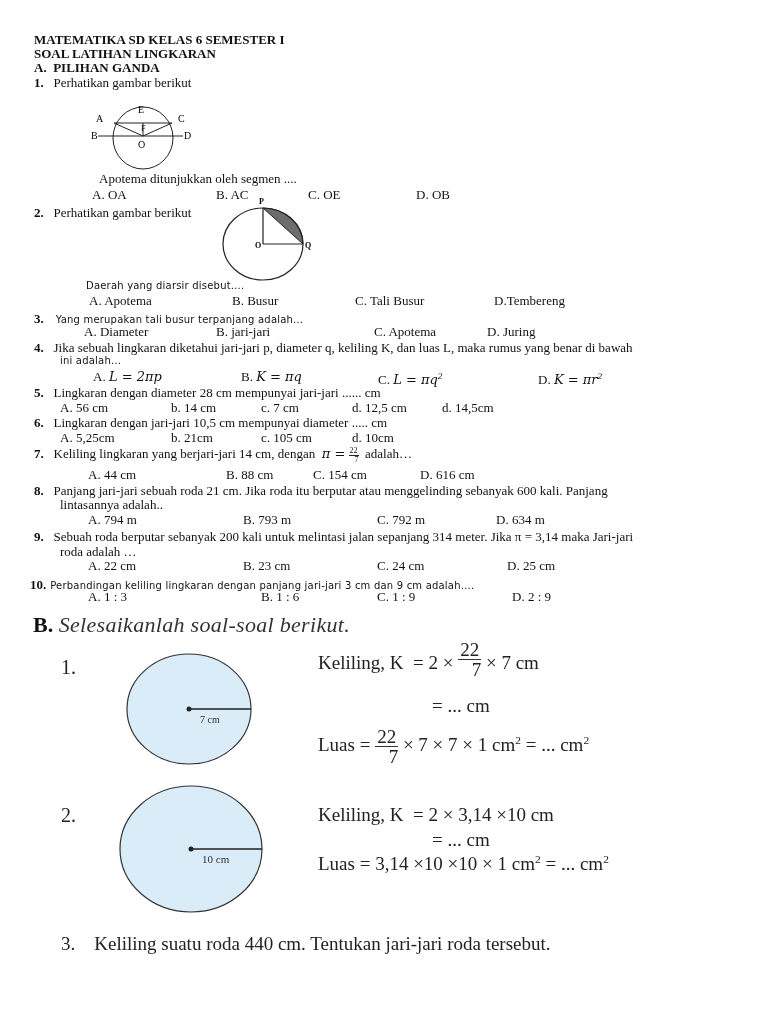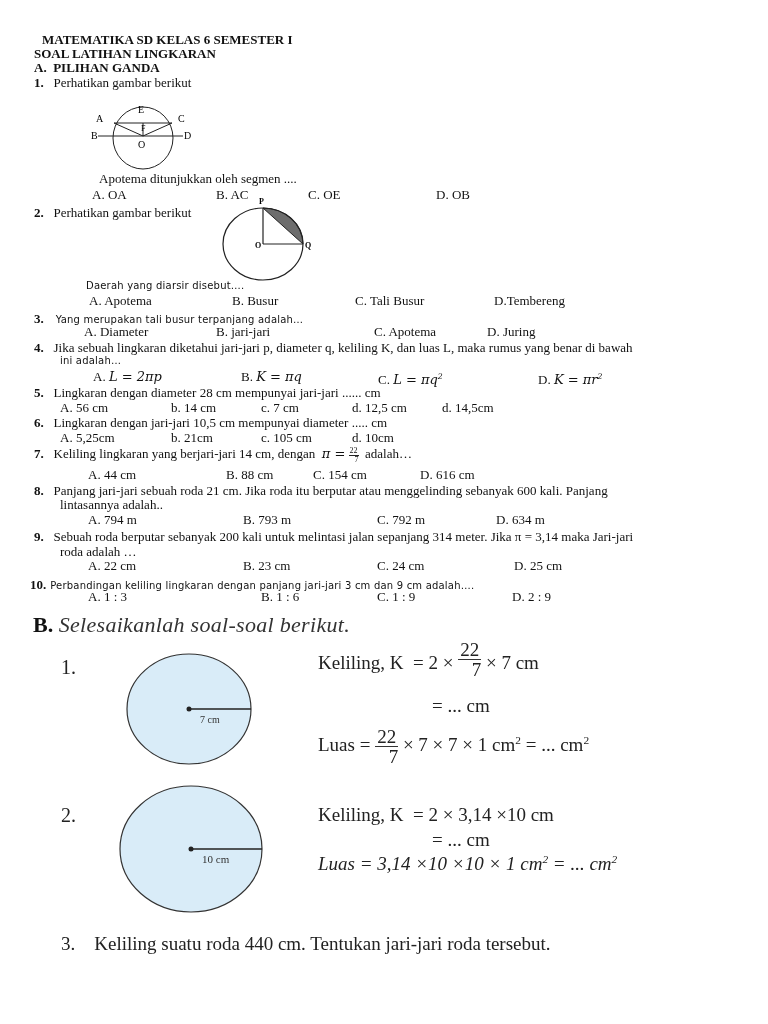--- a/index.html
+++ b/index.html
@@ -20,21 +20,21 @@
   .frac .d { display: block; }
   .small-frac { font-size: 8px; }
   .big { font-size: 19px; color: #222; }
   .big-frac { font-size: 19px; }
   .big-frac .n { border-bottom: 1.5px solid #333; padding: 0 2px; }
   sup { font-size: 60%; }
 </style>
 </head>
 <body>
 
-<div class="abs t13 b" style="left:34px;top:33px;margin-left:8px;">MATEMATIKA SD KELAS 6 SEMESTER I</div>
+<div class="abs t13 b" style="left:34px;top:33px;">MATEMATIKA SD KELAS 6 SEMESTER I</div>
 <div class="abs t13 b" style="left:34px;top:47px;">SOAL LATIHAN LINGKARAN</div>
 <div class="abs t13 b" style="left:34px;top:61px;">
   <span>A.</span>&nbsp;&nbsp;<span>PILIHAN GANDA</span>
 </div>
 
 <div class="abs t13" style="left:34px;top:76px;">
   <span class="num">1.</span>&nbsp;&nbsp;&nbsp;<span>Perhatikan gambar berikut</span>
 </div>
 <svg class="abs" style="left:88px;top:100px;" width="120" height="75">
   <ellipse cx="55" cy="38" rx="30" ry="31" fill="none" stroke="#222" stroke-width="1"></ellipse>
@@ -48,21 +48,21 @@
   <text x="90" y="22" font-size="10" font-family="Liberation Serif, serif">C</text>
   <text x="53" y="31" font-size="8" font-family="Liberation Serif, serif">F</text>
   <text x="3" y="39" font-size="10" font-family="Liberation Serif, serif">B</text>
   <text x="96" y="39" font-size="10" font-family="Liberation Serif, serif">D</text>
   <text x="50" y="48" font-size="10" font-family="Liberation Serif, serif">O</text>
 </svg>
 <div class="abs t13" style="left:99px;top:172px;">Apotema ditunjukkan  oleh segmen ....</div>
 <div class="abs t13" style="left:92px;top:188px;">A.  OA</div>
 <div class="abs t13" style="left:216px;top:188px;">B. AC</div>
 <div class="abs t13" style="left:308px;top:188px;">C.  OE</div>
-<div class="abs t13" style="left:416px;top:188px;margin-left:20px;">D.  OB</div>
+<div class="abs t13" style="left:416px;top:188px;">D.  OB</div>
 
 <div class="abs t13" style="left:34px;top:206px;">
   <span class="num">2.</span>&nbsp;&nbsp;&nbsp;<span>Perhatikan gambar berikut</span>
 </div>
 <svg class="abs" style="left:215px;top:193px;" width="110" height="92">
   <path d="M48 15 A40 36 0 0 1 88 51 Z" fill="#6d6d6d" stroke="#222" stroke-width="1"></path>
   <ellipse cx="48" cy="51" rx="40" ry="36" fill="none" stroke="#222" stroke-width="1.2"></ellipse>
   <line x1="48" y1="15" x2="48" y2="51" stroke="#222" stroke-width="1.2"></line>
   <line x1="48" y1="51" x2="88" y2="51" stroke="#222" stroke-width="1.2"></line>
   <text x="44" y="11" font-size="8" font-weight="bold" font-family="Liberation Serif, serif">P</text>
@@ -136,21 +136,21 @@
 <div class="abs t13" style="left:377px;top:513px;">C. 792  m</div>
 <div class="abs t13" style="left:496px;top:513px;">D. 634  m</div>
 
 <div class="abs t13" style="left:34px;top:530px;">
   <span class="num">9.</span>&nbsp;&nbsp;&nbsp;<span>Sebuah roda berputar sebanyak 200 kali untuk melintasi jalan sepanjang 314 meter. Jika π = 3,14 maka Jari-jari</span>
 </div>
 <div class="abs t13" style="left:60px;top:545px;">roda adalah …</div>
 <div class="abs t13" style="left:88px;top:559px;">A. 22  cm</div>
 <div class="abs t13" style="left:243px;top:559px;">B. 23  cm</div>
 <div class="abs t13" style="left:377px;top:559px;">C. 24  cm</div>
-<div class="abs t13" style="left:507px;top:559px;margin-left:7px;">D. 25  cm</div>
+<div class="abs t13" style="left:507px;top:559px;">D. 25  cm</div>
 
 <div class="abs" style="left:30px;top:575px;">
   <span class="num t13">10.</span>&nbsp;<span class="sans">Perbandingan keliling lingkaran dengan panjang jari-jari 3 cm dan 9 cm adalah….</span>
 </div>
 <div class="abs t13" style="left:88px;top:590px;">A. 1 : 3</div>
 <div class="abs t13" style="left:261px;top:590px;">B. 1 : 6</div>
 <div class="abs t13" style="left:377px;top:590px;">C.  1 : 9</div>
 <div class="abs t13" style="left:512px;top:590px;">D. 2 : 9</div>
 
 <div class="abs" style="left:33px;top:612px;font-size:22px;">
@@ -180,19 +180,19 @@
 <svg class="abs" style="left:118px;top:783px;" width="148" height="134">
   <ellipse cx="73" cy="66" rx="71" ry="63" fill="#d9ecf8" stroke="#333" stroke-width="1.2"></ellipse>
   <line x1="73" y1="66" x2="144" y2="66" stroke="#222" stroke-width="1.5"></line>
   <circle cx="73" cy="66" r="2.5" fill="#222"></circle>
   <text x="84" y="80" font-size="11" font-family="Liberation Serif, serif" fill="#333">10 cm</text>
 </svg>
 <div class="abs big" style="left:318px;top:804px;">
   <span>Keliling, K</span>&nbsp;&nbsp;<span>= 2  × 3,14  ×10 cm</span>
 </div>
 <div class="abs big" style="left:432px;top:829px;">= ... cm</div>
-<div class="abs big" style="left:318px;top:853px;font-style:italic;">
+<div class="abs big" style="left:318px;top:853px;">
   <span>Luas = 3,14  ×10  ×10  × 1 cm</span><sup>2</sup><span> = ... cm</span><sup>2</sup>
 </div>
 
 <div class="abs big" style="left:61px;top:933px;">
   <span>3.</span>&nbsp;&nbsp;&nbsp;&nbsp;<span>Keliling suatu roda 440 cm. Tentukan jari-jari roda tersebut.</span>
 </div>
 
 </body></html>

